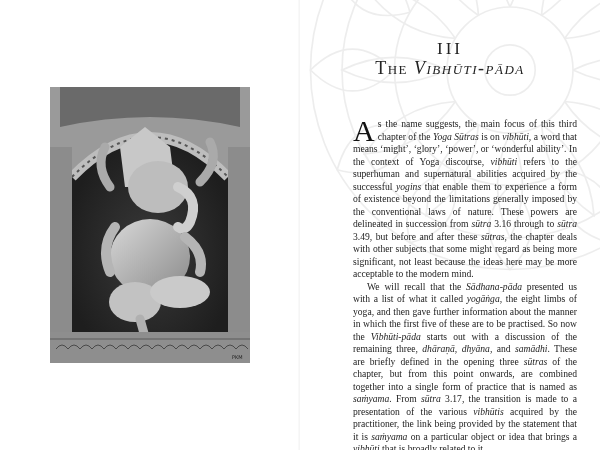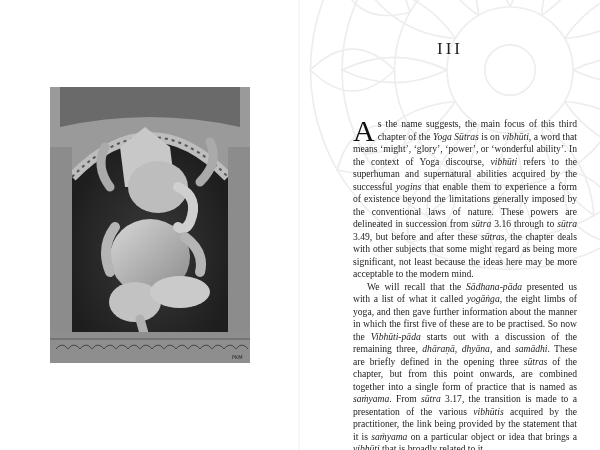--- a/index.html
+++ b/index.html
@@ -97,20 +97,21 @@
           <use href="#petals" transform="rotate(180)"></use>
         <use href="#petals" transform="rotate(210)"></use>
           <use href="#petals" transform="rotate(240)"></use>
         <use href="#petals" transform="rotate(270)"></use>
           <use href="#petals" transform="rotate(300)"></use>
         <use href="#petals" transform="rotate(330)"></use>
       </g>
     </svg>
 
     <div class="chapter-num">III</div>
+    <div class="chapter-title"><span>The </span><span class="it">Vibhūti-pāda</span></div>
 
     <div class="body-text">
       <p><span class="dropcap">A</span>s the name suggests, the main focus of this third chapter of the <i>Yoga Sūtras</i> is on <i>vibhūti</i>, a word that means ‘might’, ‘glory’, ‘power’, or ‘wonderful ability’. In the context of Yoga discourse, <i>vibhūti</i> refers to the superhuman and supernatural abilities acquired by the successful <i>yogins</i> that enable them to experience a form of existence beyond the limitations generally imposed by the conventional laws of nature. These powers are delineated in succession from <i>sūtra</i> 3.16 through to <i>sūtra</i> 3.49, but before and after these <i>sūtras</i>, the chapter deals with other subjects that some might regard as being more significant, not least because the ideas here may be more acceptable to the modern mind.</p>
       <p class="indent">We will recall that the <i>Sādhana-pāda</i> presented us with a list of what it called <i>yogāṅga</i>, the eight limbs of yoga, and then gave further information about the manner in which the first five of these are to be practised. So now the <i>Vibhūti-pāda</i> starts out with a discussion of the remaining three, <i>dhāraṇā</i>, <i>dhyāna</i>, and <i>samādhi</i>. These are briefly defined in the opening three <i>sūtras</i> of the chapter, but from this point onwards, are combined together into a single form of practice that is named as <i>saṁyama</i>. From <i>sūtra</i> 3.17, the transition is made to a presentation of the various <i>vibhūtis</i> acquired by the practitioner, the link being provided by the statement that it is <i>saṁyama</i> on a particular object or idea that brings a <i>vibhūti</i> that is broadly related to it.</p>
 
     </div>
   </div>
 
 </div>
 

